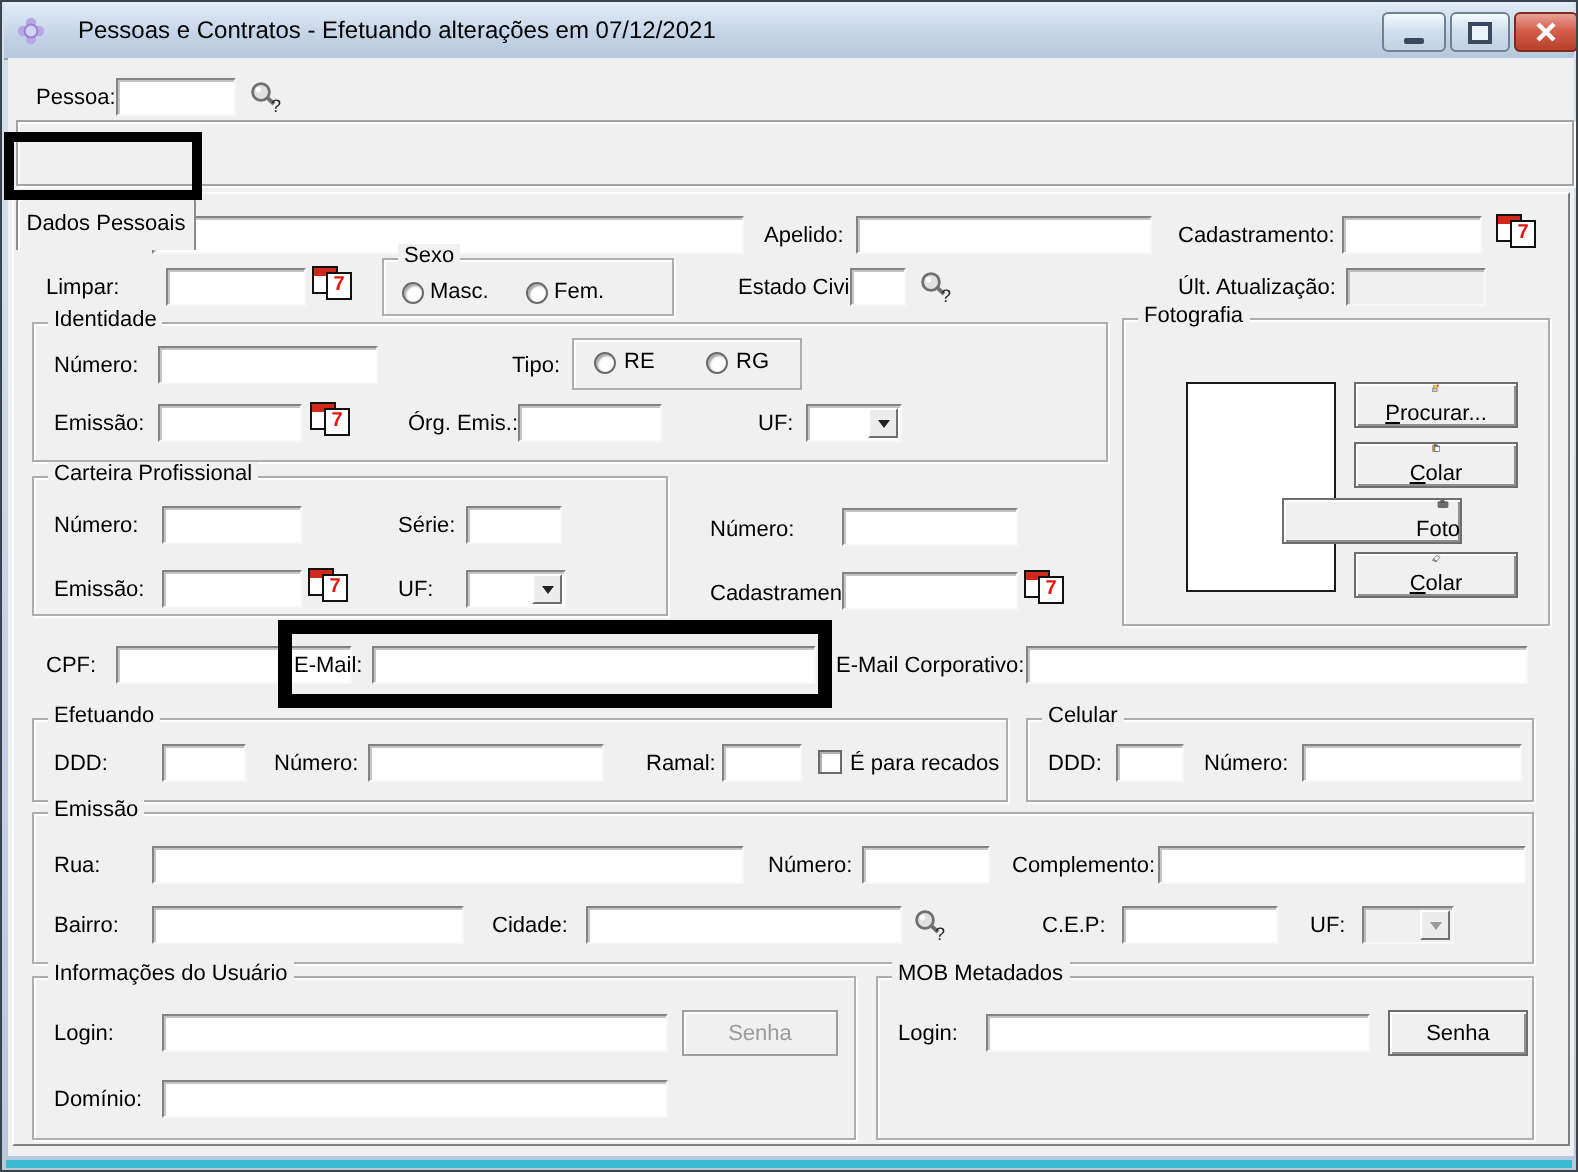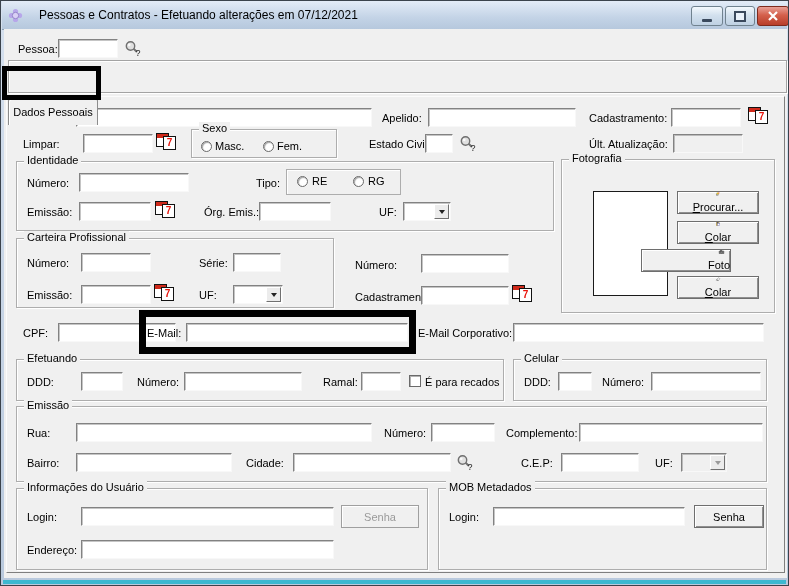--- a/index.html
+++ b/index.html
@@ -272,21 +272,21 @@
       </div>
 
     <div class="G" style="left:12px;top:459px;width:412px;height:82px;">
       <span class="gl">Informações do Usuário</span>
     </div>
     <span class="L" style="left:23px;top:482px;">Login:</span>
     <input class="I" style="left: 77px; top: 478px; width: 253px;">
     <div class="B dis" style="left:337px;top:476px;width:78px;height:23px;">
       <span>Senha</span>
     </div>
-    <span class="L" style="left:23px;top:515px;">Endereço:</span>
+    <span class="L" style="left:23px;top:515px;">Domínio:</span>
     <input class="I" style="left: 77px; top: 511px; width: 253px;">
 
     <div class="G" style="left:434px;top:459px;width:329px;height:82px;">
       <span class="gl">MOB Metadados</span>
     </div>
     <span class="L" style="left:445px;top:482px;">Login:</span>
     <input class="I" style="left: 489px; top: 478px; width: 192px;">
     <div class="B" style="left:690px;top:476px;width:70px;height:23px;">
       <span>Senha</span>
     </div>

